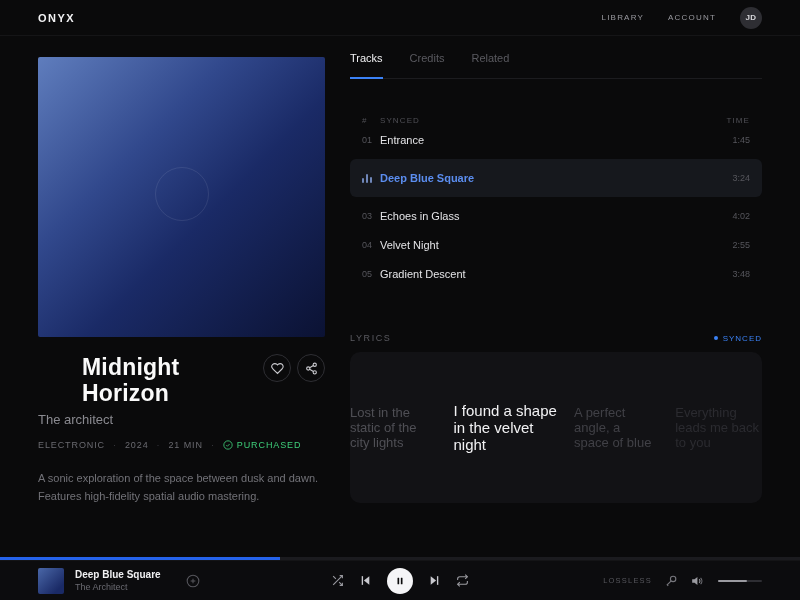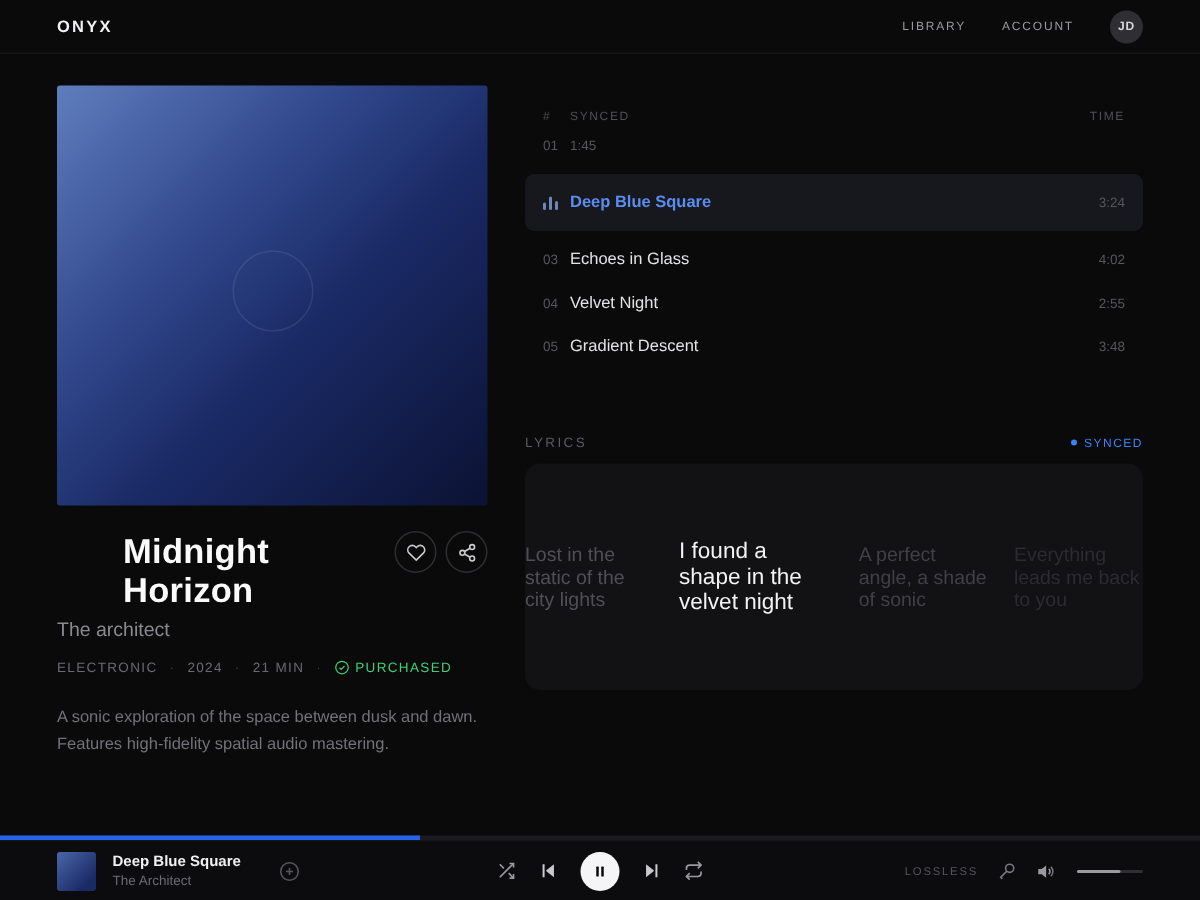--- a/index.html
+++ b/index.html
@@ -148,30 +148,36 @@
             <path d="M8 12.5l2.5 2.5L16 9.5"></path>
           </svg>
         <span>PURCHASED</span>
       </span>
     </div>
 
     <div class="desc">A sonic exploration of the space between dusk and dawn. Features high-fidelity spatial audio mastering.</div>
   </div>
 
   <div class="rightcol">
+    <div class="tabs">
+      <span class="tab active">Tracks</span>
+      <span class="tab">Credits</span>
+      <span class="tab">Related</span>
+    </div>
 
     <div class="listheader">
       <span class="lh-num">#</span>
       <span class="lh-title">SYNCED</span>
       <span>TIME</span>
     </div>
 
     <div>
       <div class="track">
         <span class="t-num">01</span>
+        <span class="t-title">Entrance</span>
         <span class="t-time">1:45</span>
       </div>
 
       <div class="track playing">
         <span class="eq">
             <i></i>
             <i></i>
             <i></i>
           </span>
         <span class="t-stack">
@@ -203,21 +209,21 @@
       <span class="lyrics-label">LYRICS</span>
       <span class="synced">
         <span class="synced-dot"></span>
         <span>SYNCED</span>
       </span>
     </div>
 
     <div class="lyricsbox">
       <div class="lyr past">Lost in the static of the city lights</div>
       <div class="lyr current">I found a shape in the velvet night</div>
-      <div class="lyr next">A perfect angle, a shade of sonic</div>
+      <div class="lyr next">A perfect angle, a space of blue</div>
       <div class="lyr far">Everything leads me back to you</div>
     </div>
   </div>
 
   <div class="progress">
     <div class="progress-fill" style="width: 35%;"></div>
   </div>
 
   <div class="playerbar">
     <div class="now">

